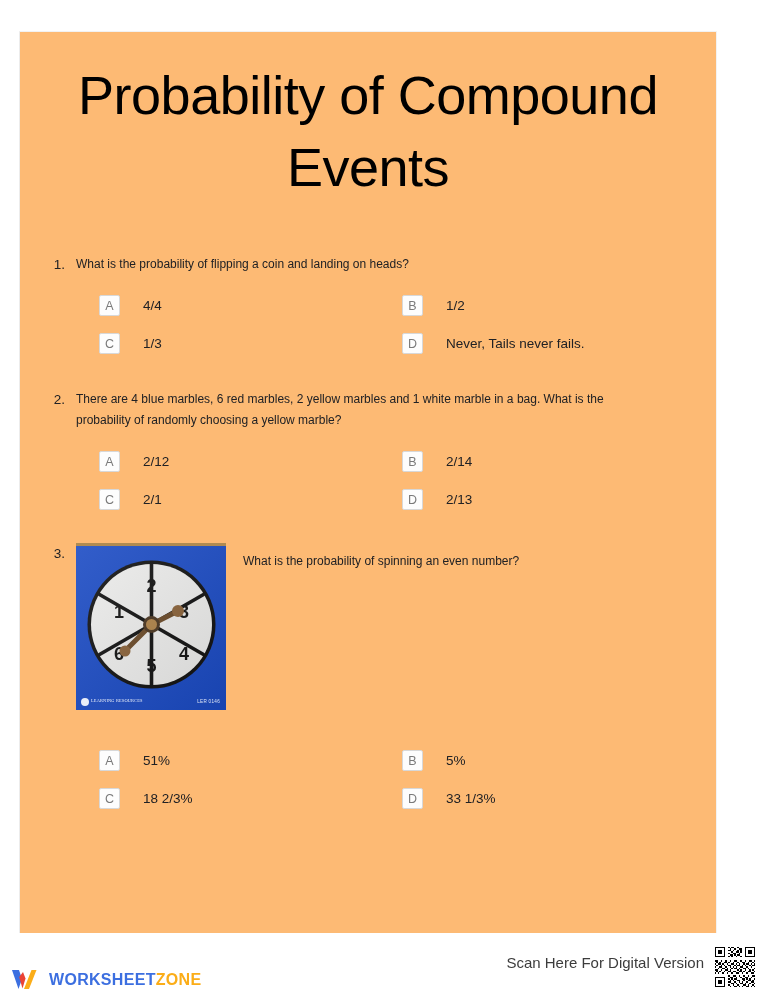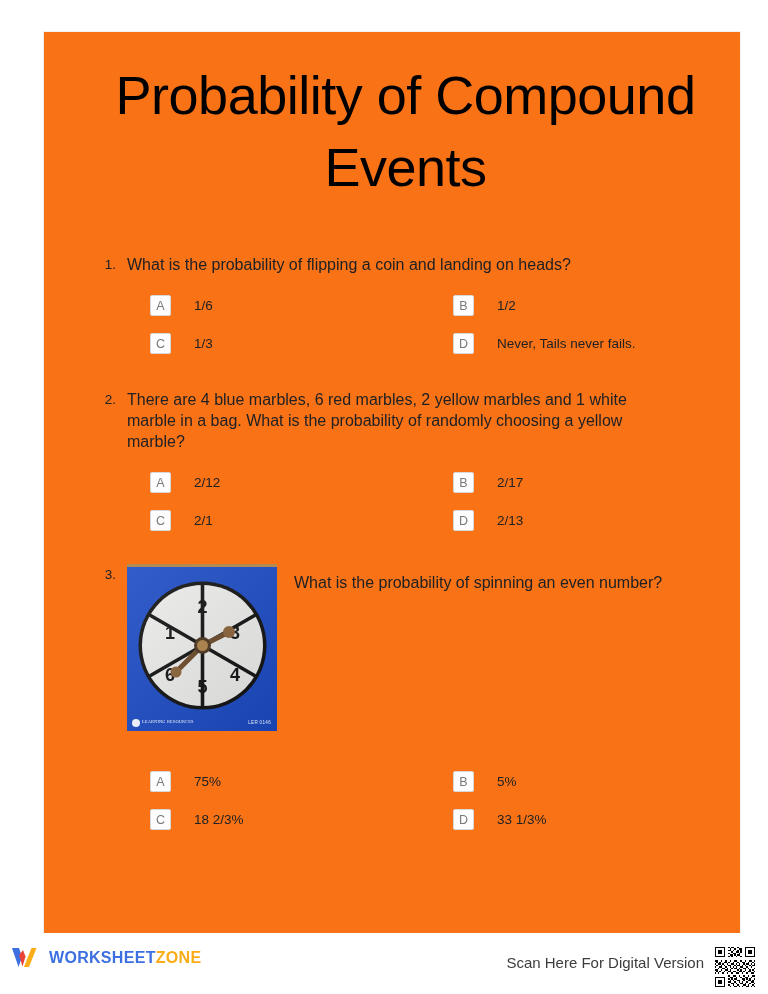--- a/index.html
+++ b/index.html
@@ -11,30 +11,29 @@
     height: 994px;
     background: #ffffff;
     font-family: "Liberation Sans", sans-serif;
     position: relative;
     overflow: hidden;
   }
 
   
   .page-card {
     position: absolute;
-    left: 43px;
+    left: 19px;
     top: 31px;
     width: 698px;
     height: 902px;
-    background: #f97316;
+    background: #fdba74;
     border-left: 1px solid #ececec;
     border-top: 1px solid #f2f2f2;
     border-right: 1px solid #f2f2f2;
     box-sizing: border-box;
-    padding-left: 27px;
   }
 
   .worksheet-title {
     margin: 0;
     padding: 28px 42px 0 42px;
     font-size: 54px;
     line-height: 1.33;
     font-weight: 400;
     color: #000000;
     text-align: center;
@@ -58,21 +57,21 @@
     min-width: 56px;
     text-align: right;
     padding-right: 11px;
     box-sizing: border-box;
     font-size: 13.5px;
     color: #202124;
     line-height: 20px;
     padding-top: 1px;
   }
   .q-text {
-    font-size: 16px;
+    font-size: 12px;
     color: #202124;
     line-height: 21px;
     max-width: 545px;
   }
   .q-text-inline {
     padding-top: 8px;
   }
 
   .q-with-image {
     display: flex;
@@ -183,21 +182,21 @@
     position: absolute;
     left: 0;
     right: 0;
     bottom: 0;
     height: 60px;
     background: #ffffff;
   }
   .logo {
     position: absolute;
     left: 10px;
-    bottom: 24px;
+    bottom: 2px;
     display: flex;
     align-items: center;
     text-align: center;
   }
   .logo-mark { margin-right: 9px; }
   .logo-text {
     font-size: 16px;
     font-weight: bold;
     letter-spacing: .3px;
   }
@@ -235,21 +234,21 @@
   <div class="questions">
 
     <div class="question-block">
       <div class="q-head">
         <div class="q-number">1.</div>
         <div class="q-text">What is the probability of flipping a coin and landing on heads?</div>
       </div>
       <div class="answers">
         <div class="answer">
           <div class="answer-letter">A</div>
-          <div class="answer-text">1/6</div>
+          <div class="answer-text">4/4</div>
         </div>
         <div class="answer">
           <div class="answer-letter">B</div>
           <div class="answer-text">1/2</div>
         </div>
         <div class="answer">
           <div class="answer-letter">C</div>
           <div class="answer-text">1/3</div>
         </div>
         <div class="answer">
@@ -266,21 +265,21 @@
         <div class="q-number">2.</div>
         <div class="q-text">There are 4 blue marbles, 6 red marbles, 2 yellow marbles and 1 white marble in a bag. What is the probability of randomly choosing a yellow marble?</div>
       </div>
       <div class="answers">
         <div class="answer">
           <div class="answer-letter">A</div>
           <div class="answer-text">2/12</div>
         </div>
         <div class="answer">
           <div class="answer-letter">B</div>
-          <div class="answer-text">2/17</div>
+          <div class="answer-text">2/14</div>
         </div>
         <div class="answer">
           <div class="answer-letter">C</div>
           <div class="answer-text">2/1</div>
         </div>
         <div class="answer">
           <div class="answer-letter">D</div>
           <div class="answer-text">2/13</div>
         </div>
       </div>
@@ -332,21 +331,21 @@
         </div>
 
         <div class="q-text q-text-inline">What is the probability of spinning an even number?</div>
       </div>
 
       <div class="gap-3"></div>
 
       <div class="answers">
         <div class="answer">
           <div class="answer-letter">A</div>
-          <div class="answer-text">75%</div>
+          <div class="answer-text">51%</div>
         </div>
         <div class="answer">
           <div class="answer-letter">B</div>
           <div class="answer-text">5%</div>
         </div>
         <div class="answer">
           <div class="answer-letter">C</div>
           <div class="answer-text">18 2/3%</div>
         </div>
         <div class="answer">

